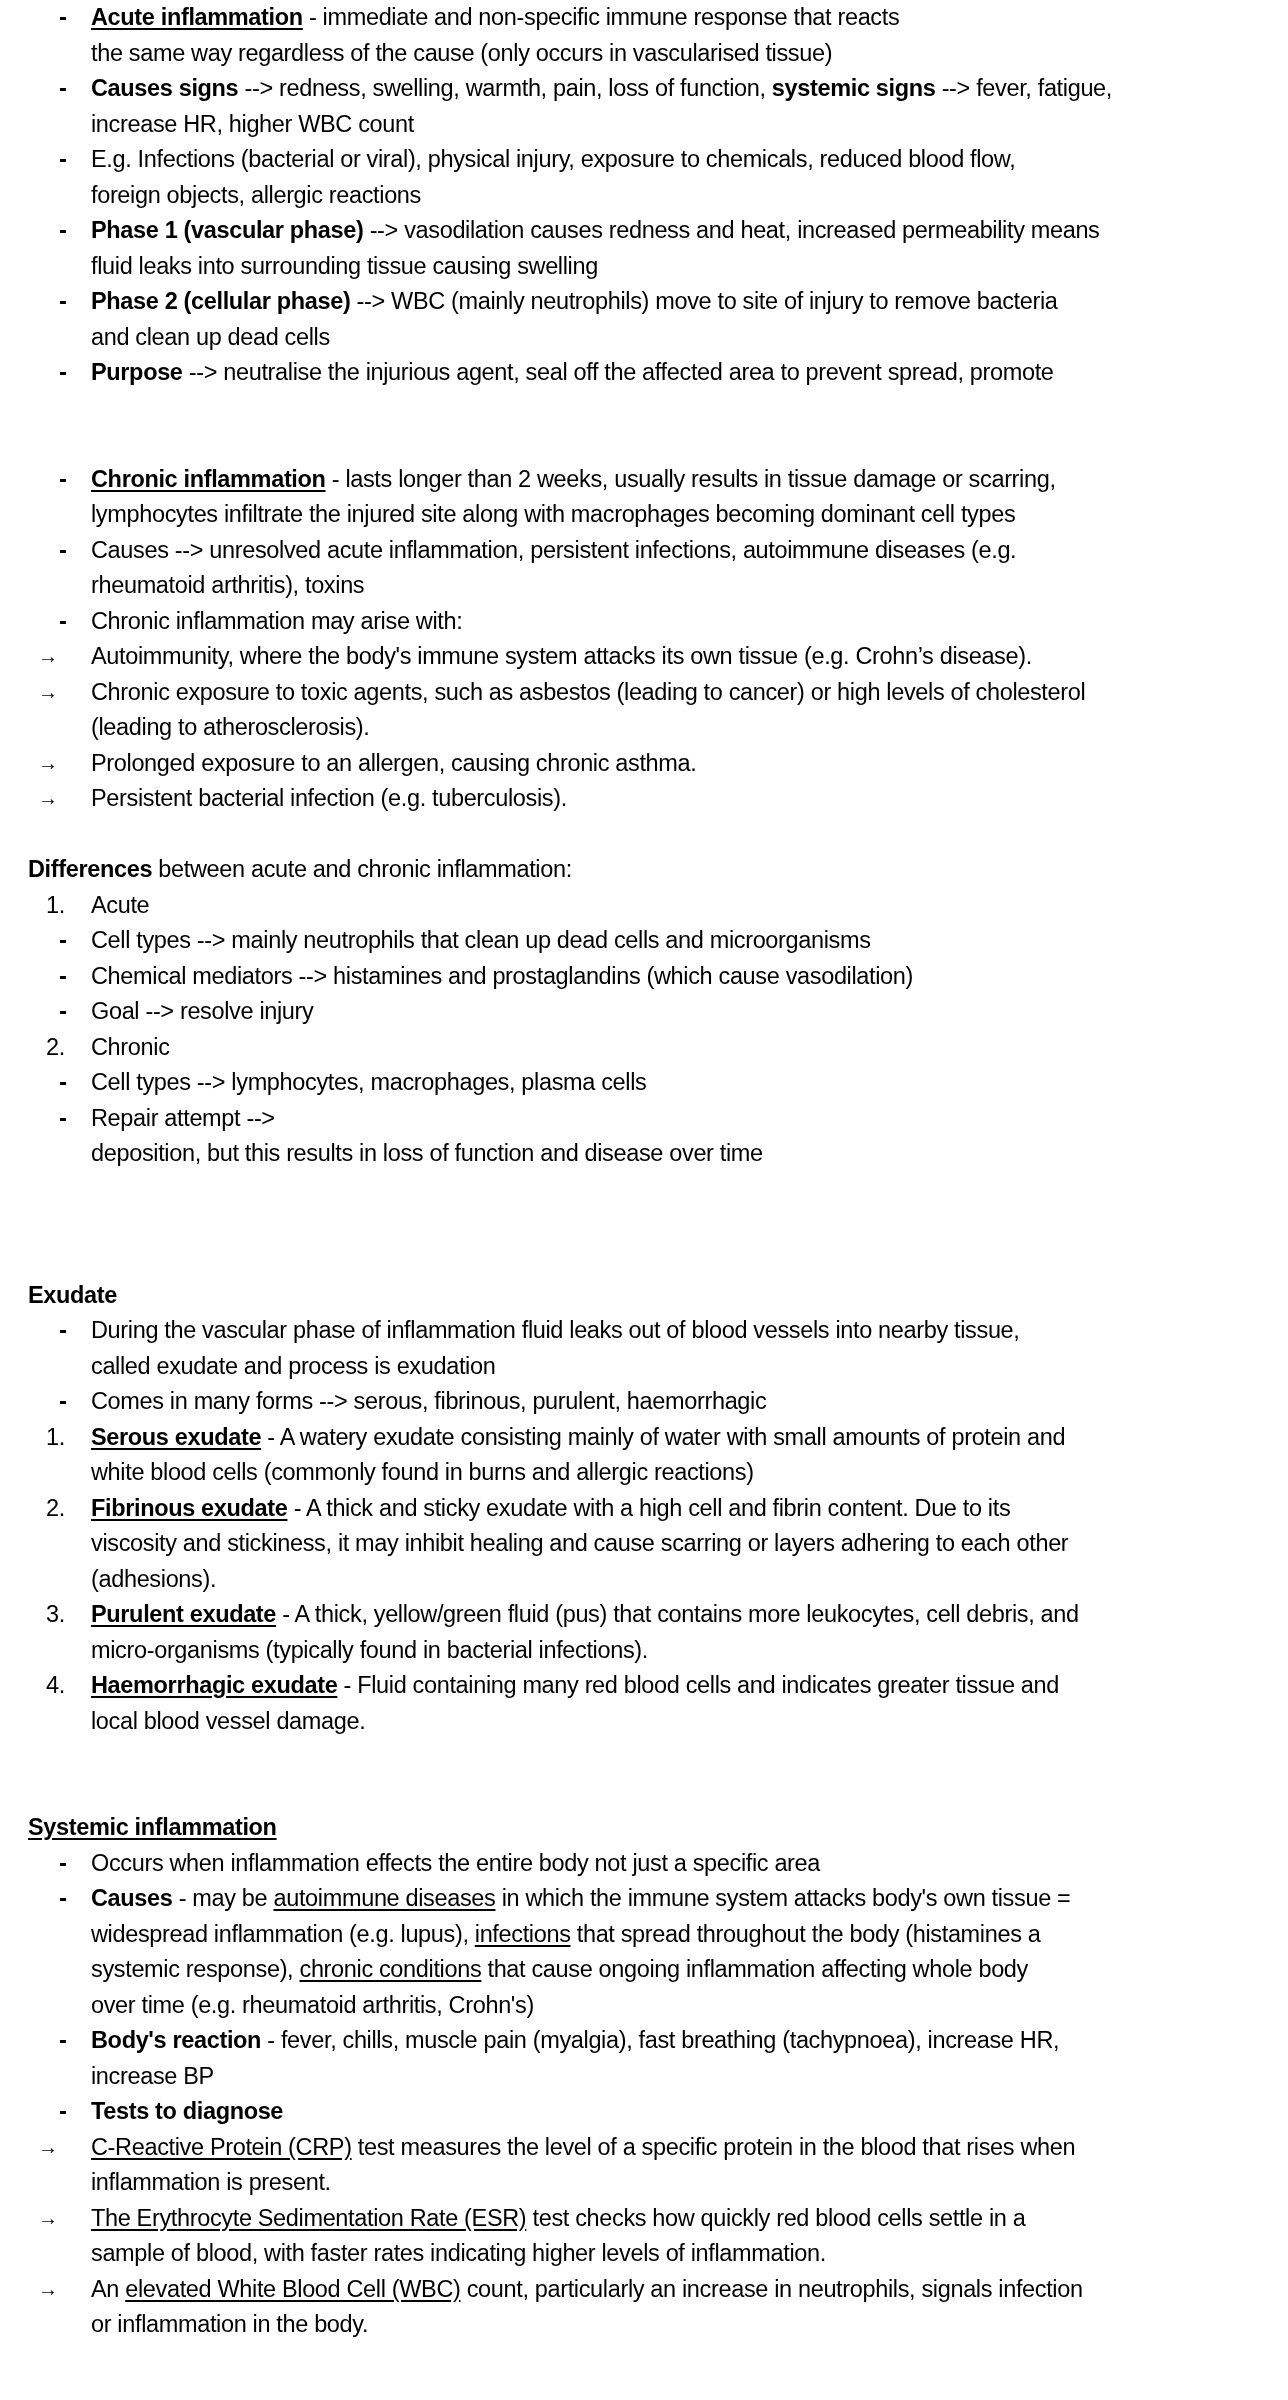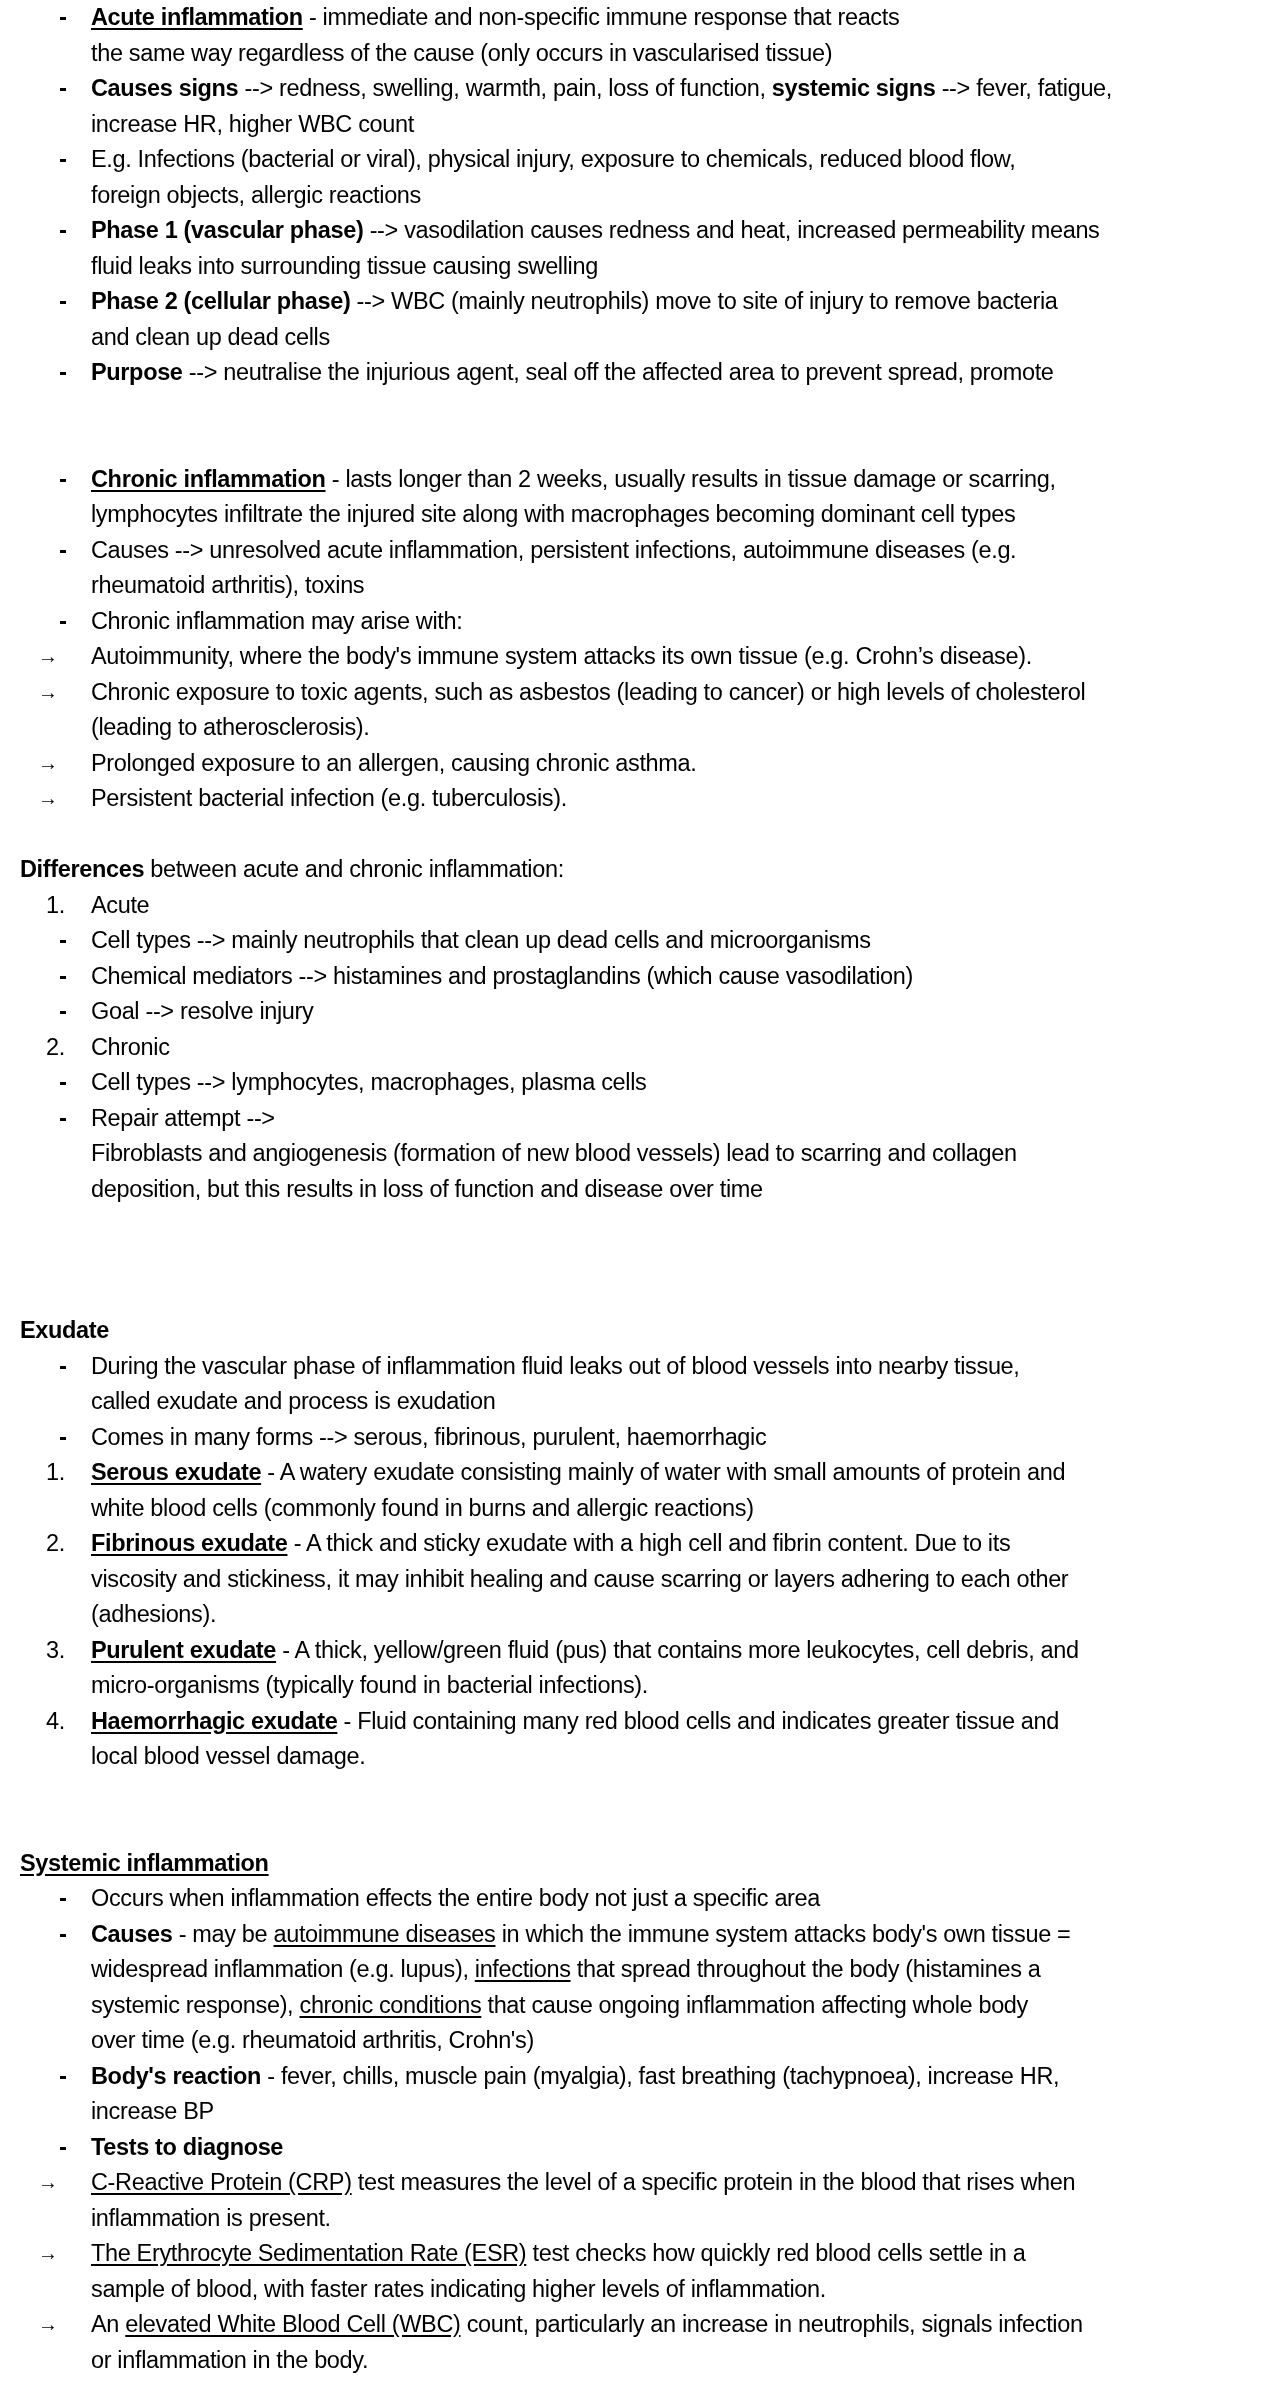--- a/index.html
+++ b/index.html
@@ -6,21 +6,21 @@
   body { width:1288px; height:2400px; overflow:hidden; position:relative;
          font-family:"Liberation Sans", sans-serif; color:#000; font-size:23.5px;
          letter-spacing:-0.35px; }
   .doc { position:absolute; left:0; top:0; width:1288px; }
   .line { position:relative; line-height:35.5px; padding-left:91px; padding-right:8px; }
   .line .marker { position:absolute; left:0; width:91px; }
   .dash .marker::before { content:""; position:absolute; left:60px; top:17px; width:6px; height:3px; background:#000; }
   .arrow .marker { text-align:left; }
   .arrow .marker span { position:absolute; left:38px; top:0; font-size:20px; }
   .num .marker span { position:absolute; left:46px; top:0; }
-  .heading { padding-left:20px; line-height:35.5px; }
+  .heading { padding-left:28px; line-height:35.5px; }
   b { font-weight:bold; }
   u, .u { text-decoration:underline; text-underline-offset:3px; }
   .gap1 { height:35.5px; }
   .gap3 { height:106px; }
   .gap2 { height:71px; }
 </style>
 </head>
 <body>
 
 <div class="doc">
@@ -78,21 +78,20 @@
           <span>1.</span>
         </span><span>Acute</span></div>
     <div class="line dash"><span class="marker"></span><span>Cell types --&gt; mainly neutrophils that clean up dead cells and microorganisms</span></div>
     <div class="line dash"><span class="marker"></span><span>Chemical mediators --&gt;  histamines and prostaglandins (which cause vasodilation)</span></div>
     <div class="line dash"><span class="marker"></span><span>Goal --&gt; resolve injury</span></div>
     <div class="line num"><span class="marker">
           <span>2.</span>
         </span><span>Chronic</span></div>
     <div class="line dash"><span class="marker"></span><span>Cell types --&gt; lymphocytes, macrophages, plasma cells</span></div>
     <div class="line dash"><span class="marker"></span><span>Repair attempt --&gt;</span></div>
-    <div class="line">Fibroblasts and angiogenesis (formation of new blood vessels) lead to scarring and collagen</div>
     <div class="line">deposition, but this results in loss of function and disease over time</div>
   </div>
 
   <div class="gap3"></div>
 
   <div>
     <div class="heading"><b>Exudate</b></div>
     <div class="line dash"><span class="marker"></span><span>During the vascular phase of inflammation fluid leaks out of blood vessels into nearby tissue,</span></div>
     <div class="line">called exudate and process is exudation</div>
     <div class="line dash"><span class="marker"></span><span>Comes in many forms --&gt; serous, fibrinous, purulent, haemorrhagic</span></div>

